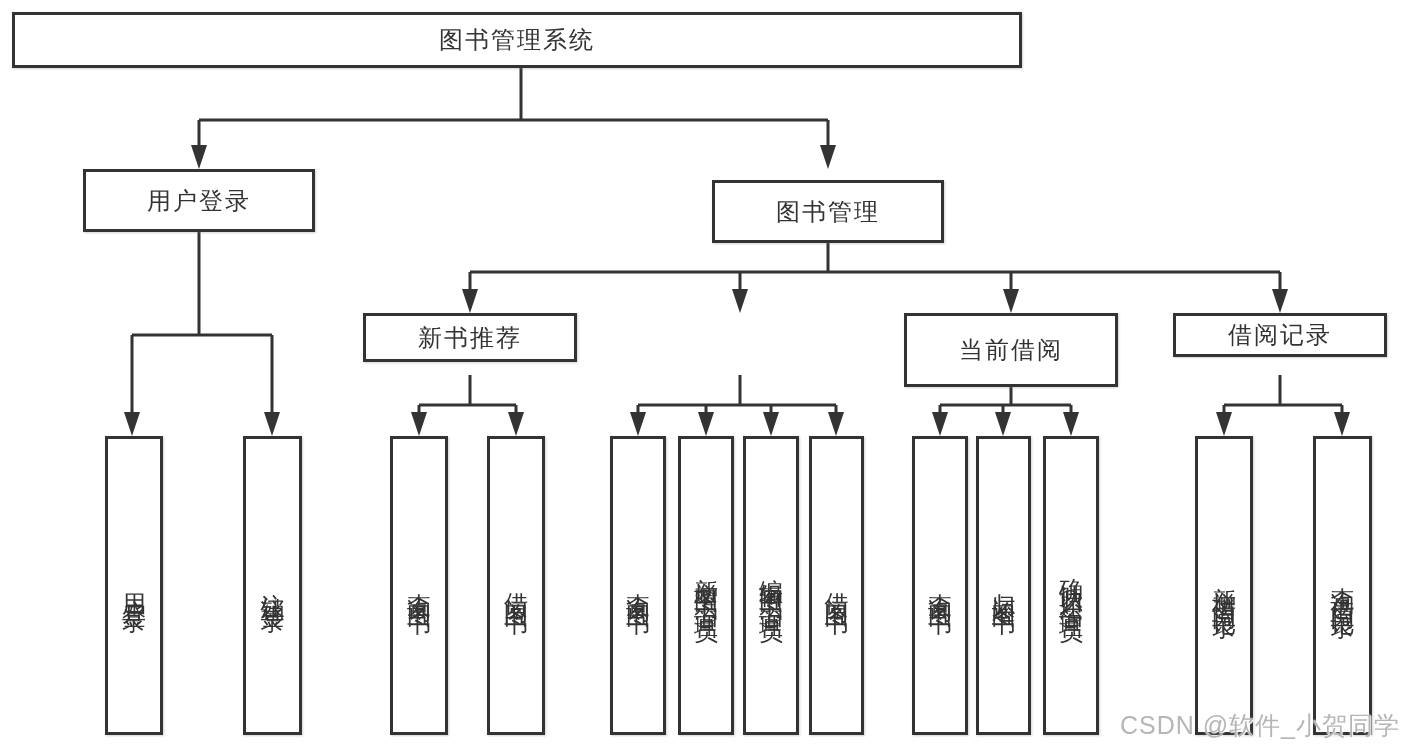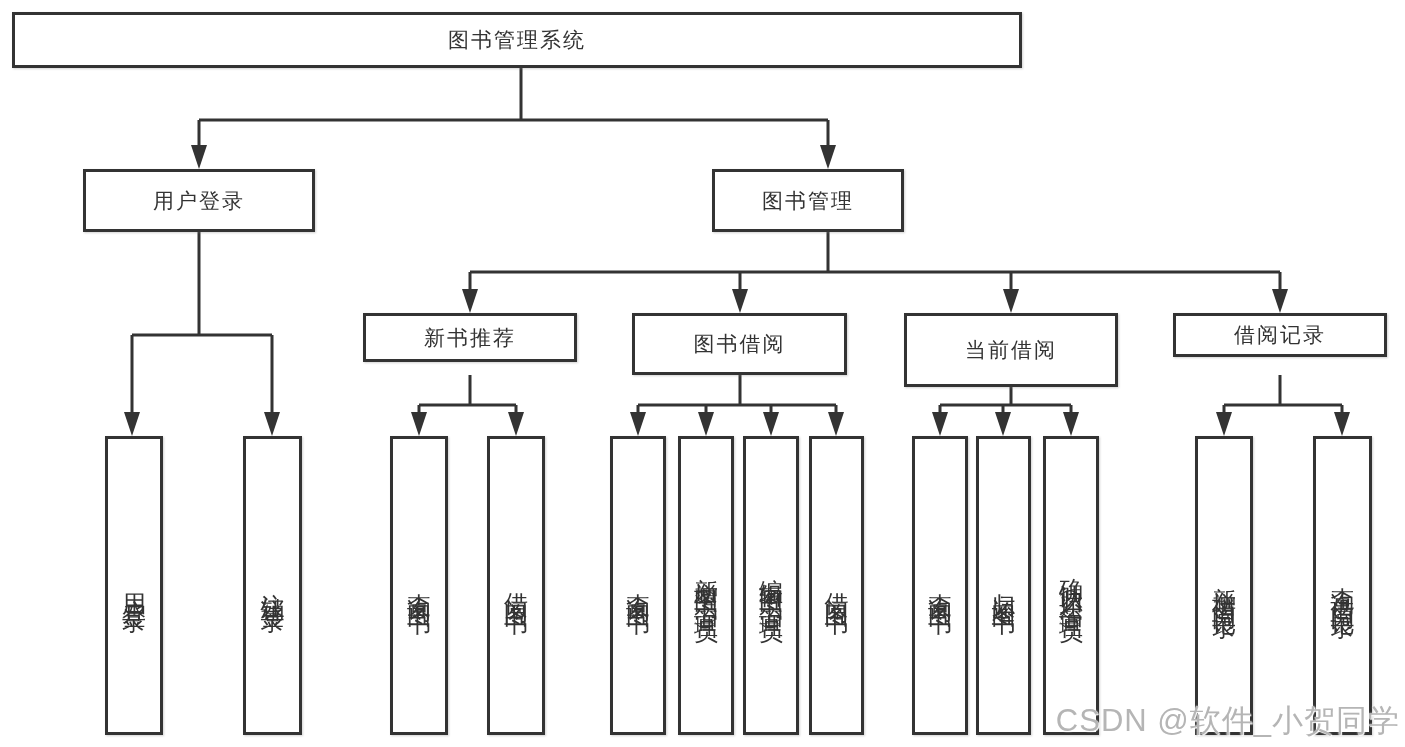--- a/index.html
+++ b/index.html
@@ -25,38 +25,38 @@
     z-index: 1;
   }
   .box {
     position: absolute;
     box-sizing: border-box;
     background: #ffffff;
     border: 3px solid #333333;
     display: flex;
     align-items: center;
     justify-content: center;
-    font-size: 21px;
+    font-size: 24px;
     letter-spacing: 2px;
     z-index: 2;
     box-shadow: 1px 1px 2px rgba(130,130,130,0.35);
     white-space: nowrap;
   }
   .box.v {
     writing-mode: vertical-rl;
     text-orientation: mixed;
     letter-spacing: 6px;
     font-size: 24px;
     white-space: normal;
   }
   .watermark {
     position: absolute;
     right: 5px;
     bottom: 5px;
-    font-size: 31px;
+    font-size: 25px;
     letter-spacing: 1px;
     color: #b5b5b5;
     text-shadow: 0 0 2px #ffffff, 1px 1px 1px #ffffff;
     z-index: 6;
   }
 </style>
 </head>
 <body>
 
 <div class="canvas">
@@ -95,24 +95,23 @@
       M932 412 L948 412 L940 436 Z
       M995 412 L1011 412 L1003 436 Z
       M1063 412 L1079 412 L1071 436 Z
       M1216 412 L1232 412 L1224 436 Z
       M1334 412 L1350 412 L1342 436 Z"></path>
   </svg>
 
   <div class="box" style="left:12px; top:12px; width:1010px; height:56px">图书管理系统</div>
 
   <div class="box" style="left:83px; top:169px; width:232px; height:63px">用户登录</div>
-  <div class="box" style="left:712px; top:169px; width:192px; height:63px">图书管理</div>
+  <div class="box" style="left:712px; top:180px; width:232px; height:63px">图书管理</div>
 
   <div class="box" style="left:363px; top:313px; width:214px; height:49px">新书推荐</div>
-  <div class="box" style="left:632px; top:313px; width:215px; height:62px">图书借阅</div>
   <div class="box" style="left:904px; top:313px; width:214px; height:74px">当前借阅</div>
   <div class="box" style="left:1173px; top:313px; width:214px; height:44px">借阅记录</div>
 
   <div class="box v" style="left:105px; top:436px; width:58px; height:299px">用户登录</div>
   <div class="box v" style="left:243px; top:436px; width:59px; height:299px">注销登录</div>
 
   <div class="box v" style="left:390px; top:436px; width:58px; height:299px">查询图书</div>
   <div class="box v" style="left:487px; top:436px; width:58px; height:299px">借阅图书</div>
 
   <div class="box v" style="left:610px; top:436px; width:56px; height:299px">查询图书</div>

